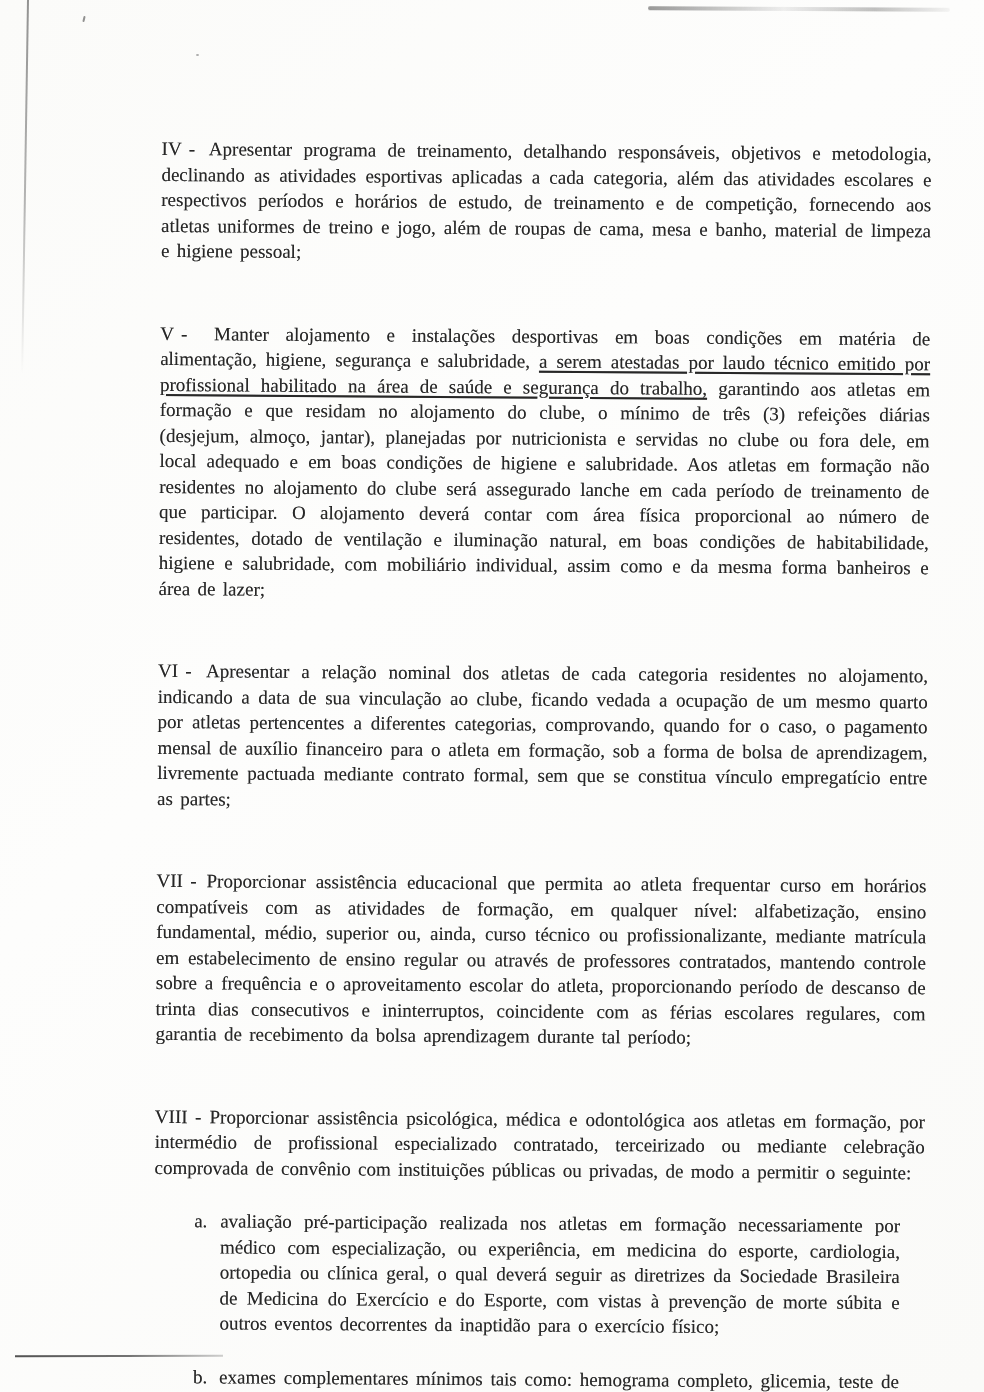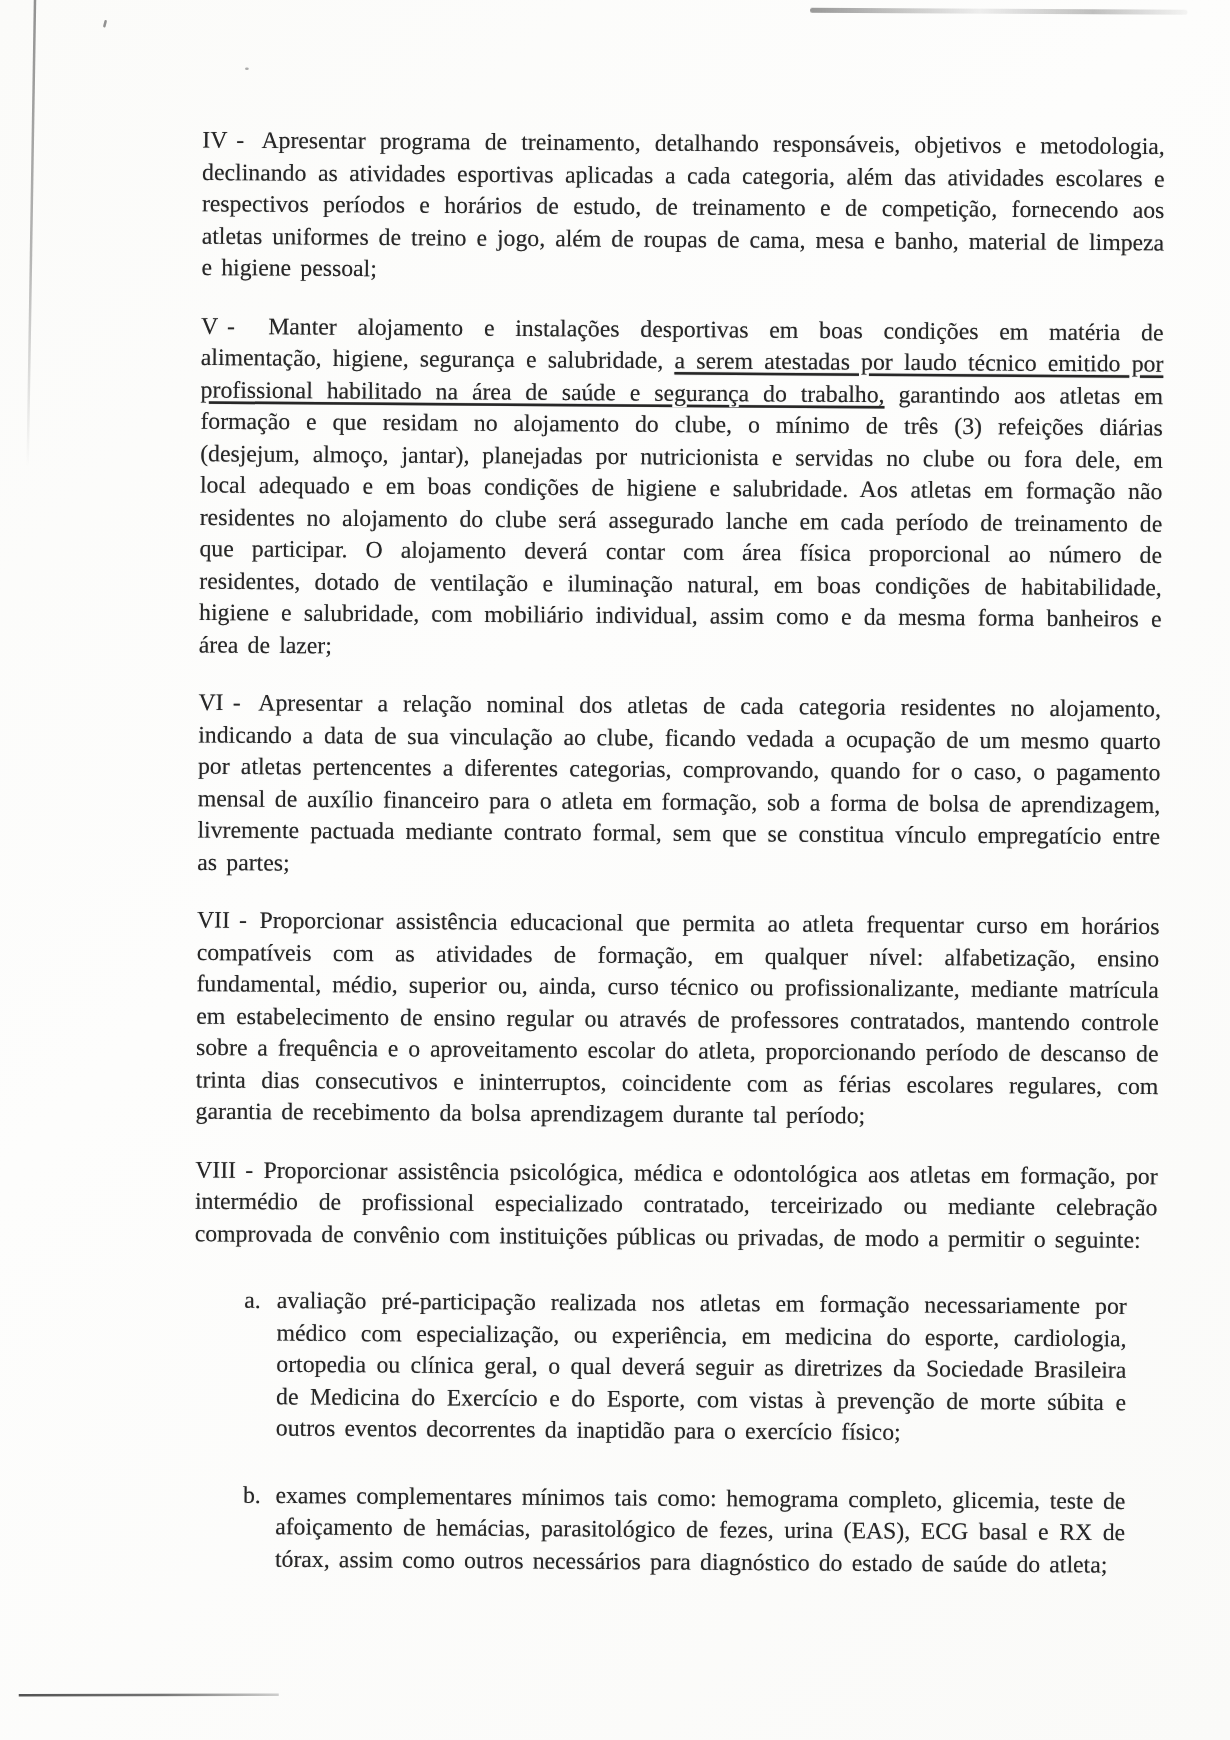--- a/index.html
+++ b/index.html
@@ -17,21 +17,21 @@
   
   .content {
     position: absolute; left: 162px; top: 100px; width: 770px;
     transform: rotate(0.4deg); transform-origin: 0 0;
     color: #272727;
     font-size: 19px; line-height: 25.5px;
     word-spacing: 2.6px;
     text-shadow: 0 0 0.6px rgba(55,55,55,0.55);
   }
   .clause { margin: 0 0 21px 0; text-align: justify; }
-  .clause-label { display: inline-block; min-width: 37px; }
+  .clause-label { display: inline-block; min-width: 37px; margin-top: 36px; }
   .underlined {
     text-decoration: underline;
     text-decoration-thickness: 1.6px;
     text-underline-offset: 3px;
   }
   .subclause { display: flex; margin: 28px 0 0 40px; width: 706px; }
   .sub-label { flex: 0 0 26px; }
   .sub-text { flex: 1; text-align: justify; }
 
   

